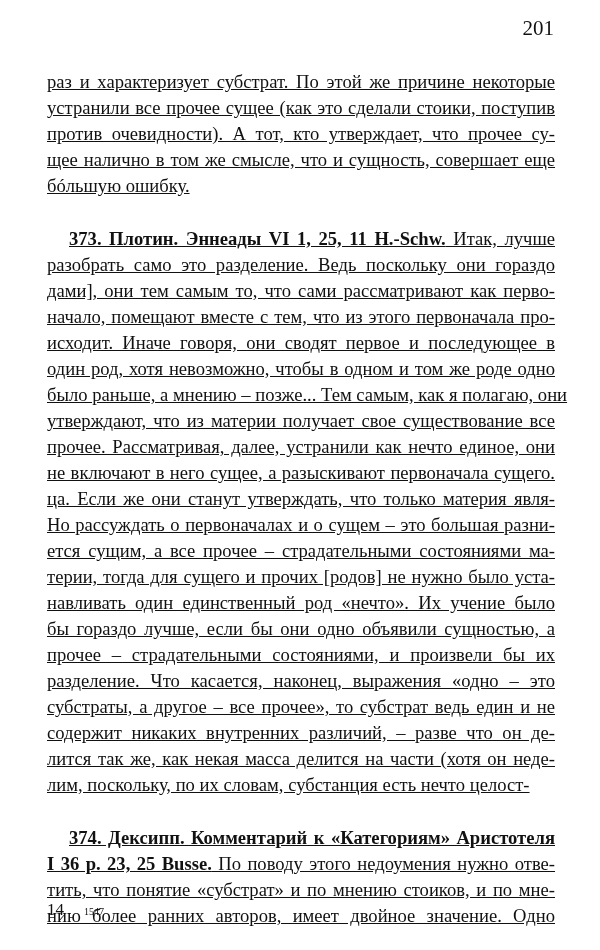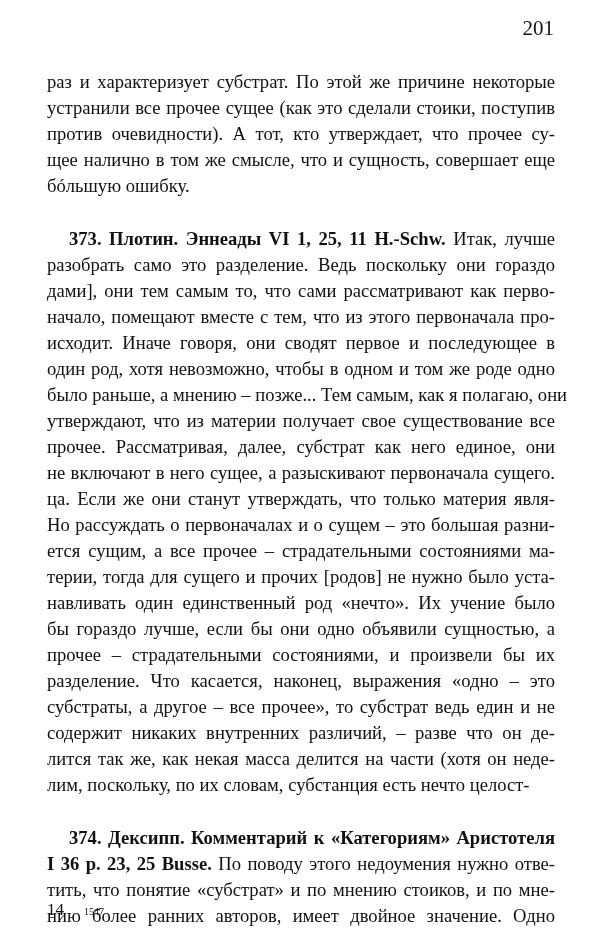--- a/index.html
+++ b/index.html
@@ -29,20 +29,21 @@
       width: 508px;
     }
     .line {
       display: block;
       height: 26px;
       line-height: 26px;
       font-size: 18.6px;
       white-space: nowrap;
       text-align: justify;
       text-align-last: justify;
+      text-decoration: underline;
     }
     .line.last {
       text-align-last: left;
     }
     .para-gap {
       height: 27px;
     }
     .indent {
       padding-left: 22px;
     }
@@ -80,21 +81,21 @@
 
   <div>
     <span class="line indent"><b class="heading">373. Плотин. Эннеады VI 1, 25, 11 H.-Schw.</b><span> Итак, лучше</span></span>
     <span class="line">разобрать само это разделение. Ведь поскольку они гораздо</span>
     <span class="line">дами], они тем самым то, что сами рассматривают как перво-</span>
     <span class="line">начало, помещают вместе с тем, что из этого первоначала про-</span>
     <span class="line">исходит. Иначе говоря, они сводят первое и последующее в</span>
     <span class="line">один род, хотя невозможно, чтобы в одном и том же роде одно</span>
     <span class="line">было раньше, а мнению – позже... Тем самым, как я полагаю, они</span>
     <span class="line">утверждают, что из материи получает свое существование все</span>
-    <span class="line">прочее. Рассматривая, далее, субстрат как него единое, они</span>
+    <span class="line">прочее. Рассматривая, далее, устранили как нечто единое, они</span>
     <span class="line">не включают в него сущее, а разыскивают первоначала сущего.</span>
     <span class="line">ца. Если же они станут утверждать, что только материя явля-</span>
     <span class="line">Но рассуждать о первоначалах и о сущем – это большая разни-</span>
     <span class="line">ется сущим, а все прочее – страдательными состояниями ма-</span>
     <span class="line">терии, тогда для сущего и прочих [родов] не нужно было уста-</span>
     <span class="line">навливать один единственный род «нечто». Их учение было</span>
     <span class="line">бы гораздо лучше, если бы они одно объявили сущностью, а</span>
     <span class="line">прочее – страдательными состояниями, и произвели бы их</span>
     <span class="line">разделение. Что касается, наконец, выражения «одно – это</span>
     <span class="line">субстраты, а другое – все прочее», то субстрат ведь един и не</span>

